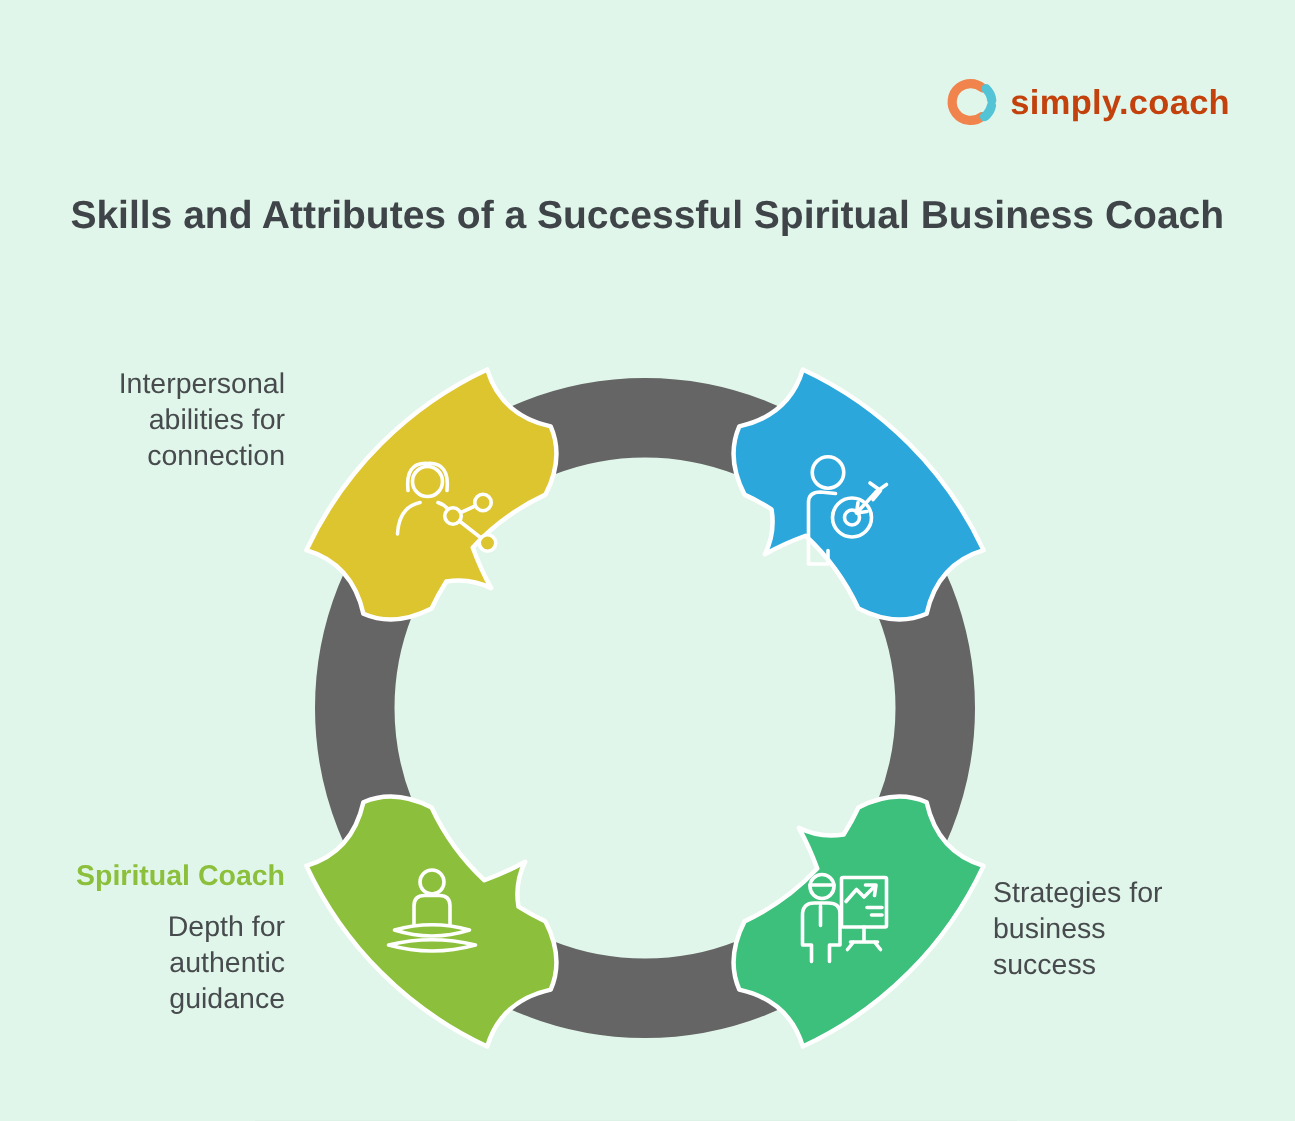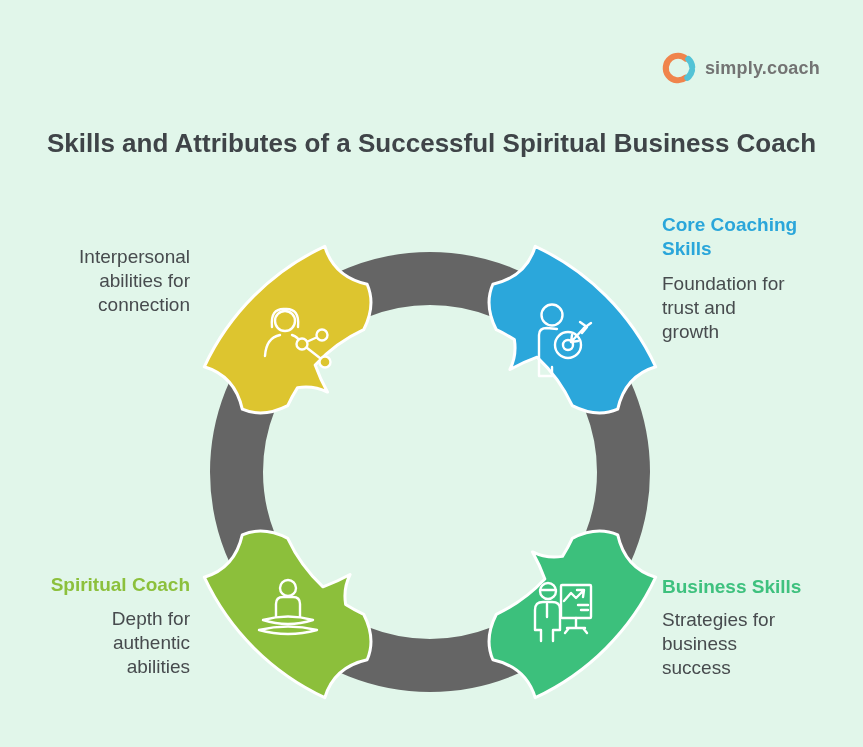--- a/index.html
+++ b/index.html
@@ -5,21 +5,21 @@
   html,body{margin:0;padding:0;}
   body{background:#cfe8da;}
   .canvas{
     position:relative;width:863px;height:747px;overflow:hidden;
     background:#e1f6ea;
     font-family:"Liberation Sans","DejaVu Sans",sans-serif;
     margin:0 auto;
   }
   .diagram-svg{position:absolute;left:0;top:0;}
   .logo{position:absolute;top:50px;right:43px;display:flex;align-items:center;gap:9px;}
-  .logo-text{font-size:18px;font-weight:700;color:#737373;letter-spacing:.2px;}
+  .logo-text{font-size:23px;font-weight:700;color:#c2410c;letter-spacing:.2px;}
   .title{
     position:absolute;top:108px;left:50%;transform:translateX(-50%);
     width:820px;text-align:center;
     font-size:26px;line-height:36px;font-weight:700;color:#3f4448;
   }
   .label{position:absolute;width:150px;}
   .label .heading{font-size:19px;font-weight:700;line-height:24px;}
   .label .desc{font-size:19px;line-height:24px;color:#474b4e;display:inline-block;}
   .lbl-right{text-align:right;}
   .lbl-left{text-align:left;}
@@ -101,28 +101,23 @@
     </svg>
     <span class="logo-text">simply.coach</span>
   </div>
 
   <h1 class="title">Skills and Attributes of a Successful Spiritual Business Coach</h1>
 
   <div class="label lbl-right lbl-soft">
     <span class="desc">Interpersonal abilities for connection</span>
   </div>
 
-  <div class="label lbl-left lbl-core">
-    <div class="heading" style="color: rgb(42, 166, 218);">Core Coaching Skills</div>
-    <span class="desc">Foundation for trust and growth</span>
-  </div>
 
   <div class="label lbl-right lbl-spirit">
     <div class="heading" style="color: rgb(140, 192, 60);">Spiritual Coach</div>
-    <span class="desc">Depth for authentic abilities</span>
+    <span class="desc">Depth for authentic guidance</span>
   </div>
 
   <div class="label lbl-left lbl-biz">
-    <div class="heading" style="color: rgb(62, 193, 126);">Business Skills</div>
     <span class="desc">Strategies for business success</span>
   </div>
 
 </div>
 
 </body></html>

